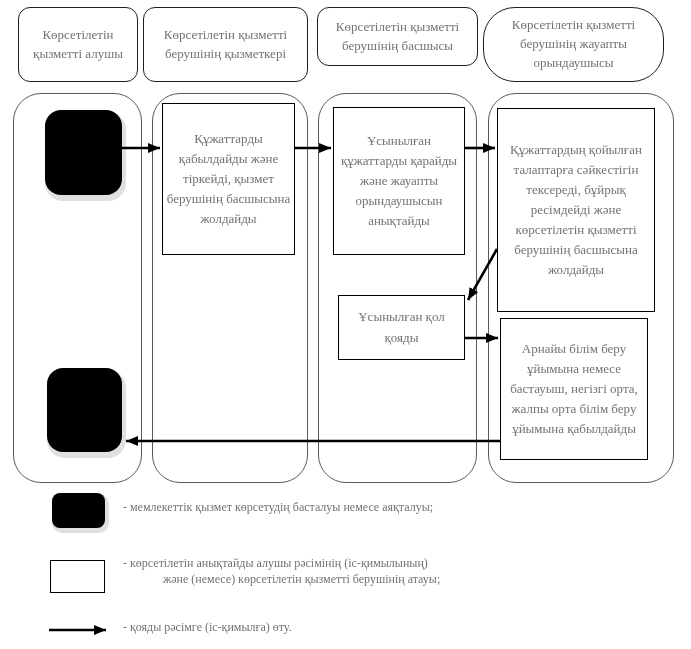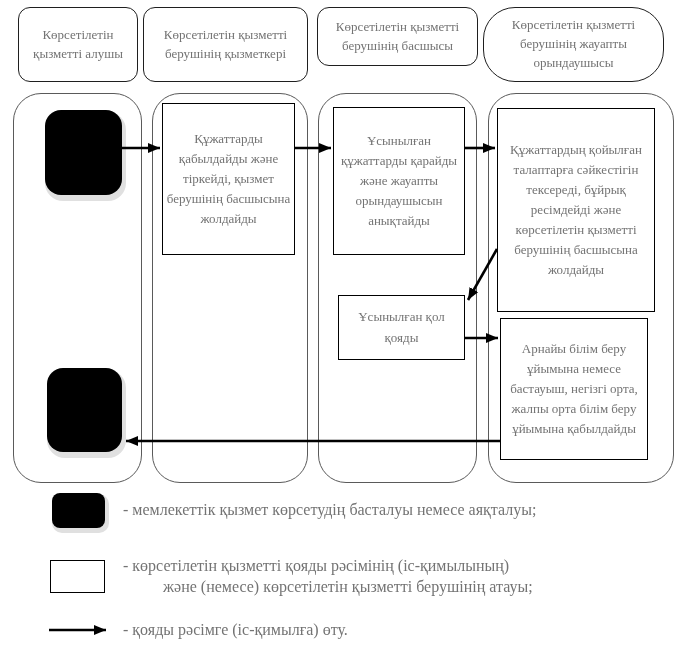--- a/index.html
+++ b/index.html
@@ -29,21 +29,21 @@
   }
   .overlay{position:absolute;left:0;top:0;pointer-events:none;}
   .legend-blackbox{
     position:absolute;background:#000;border-radius:8px;
     box-shadow:2px 3px 0 2px #e0e0e0;
   }
   .legend-whitebox{
     position:absolute;background:#fff;border:1px solid #000;box-sizing:border-box;
   }
   .legend-text{
-    position:absolute;font-size:16px;line-height:1.3;white-space:nowrap;
+    position:absolute;font-size:12px;line-height:1.3;white-space:nowrap;
   }
   .legend-text .indent{margin-left:40px;}
 </style>
 </head>
 <body>
 
 <div id="canvas">
 
   <div class="hdr" style="left:18px;top:7px;width:120px;height:75px;">
     <span>Көрсетілетін қызметті алушы</span>
@@ -96,21 +96,21 @@
       <line x1="465" y1="338" x2="498" y2="338" marker-end="url(#ah)"></line>
       <line x1="500" y1="441" x2="126" y2="441" marker-end="url(#ah)"></line>
     </g>
   </svg>
 
   <div class="legend-blackbox" style="left:52px;top:493px;width:53px;height:35px;"></div>
   <div class="legend-text" style="left:123px;top:500px;">- мемлекеттік қызмет көрсетудің басталуы немесе аяқталуы;</div>
 
   <div class="legend-whitebox" style="left:50px;top:560px;width:55px;height:33px;"></div>
   <div class="legend-text" style="left:123px;top:556px;">
-    <div>- көрсетілетін қызметті қояды рәсімінің (іс-қимылының)</div>
+    <div>- көрсетілетін анықтайды алушы рәсімінің (іс-қимылының)</div>
     <div class="indent">және (немесе) көрсетілетін қызметті берушінің атауы;</div>
   </div>
 
   <svg class="overlay" style="left:48px;top:623px;position:absolute;" width="62" height="14" viewBox="0 0 62 14">
     <line x1="1" y1="7" x2="58" y2="7" stroke="#000" stroke-width="2.6" marker-end="url(#ah)"></line>
   </svg>
   <div class="legend-text" style="left:123px;top:620px;">- қояды рәсімге (іс-қимылға) өту.</div>
 
 </div>
 

